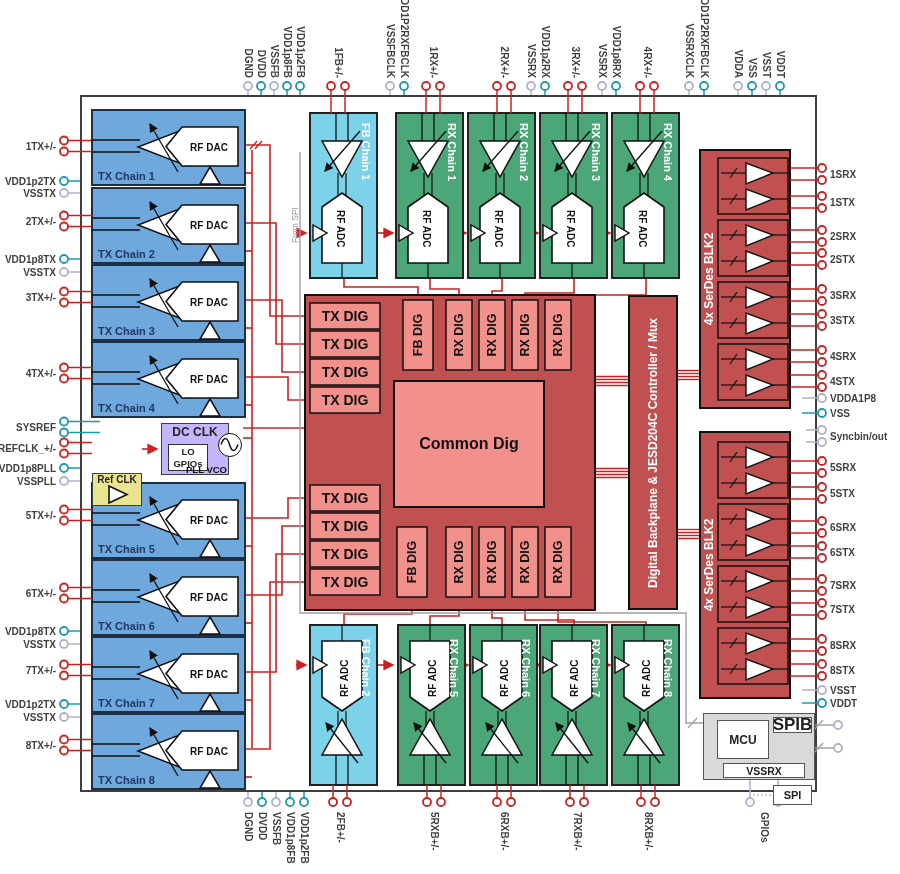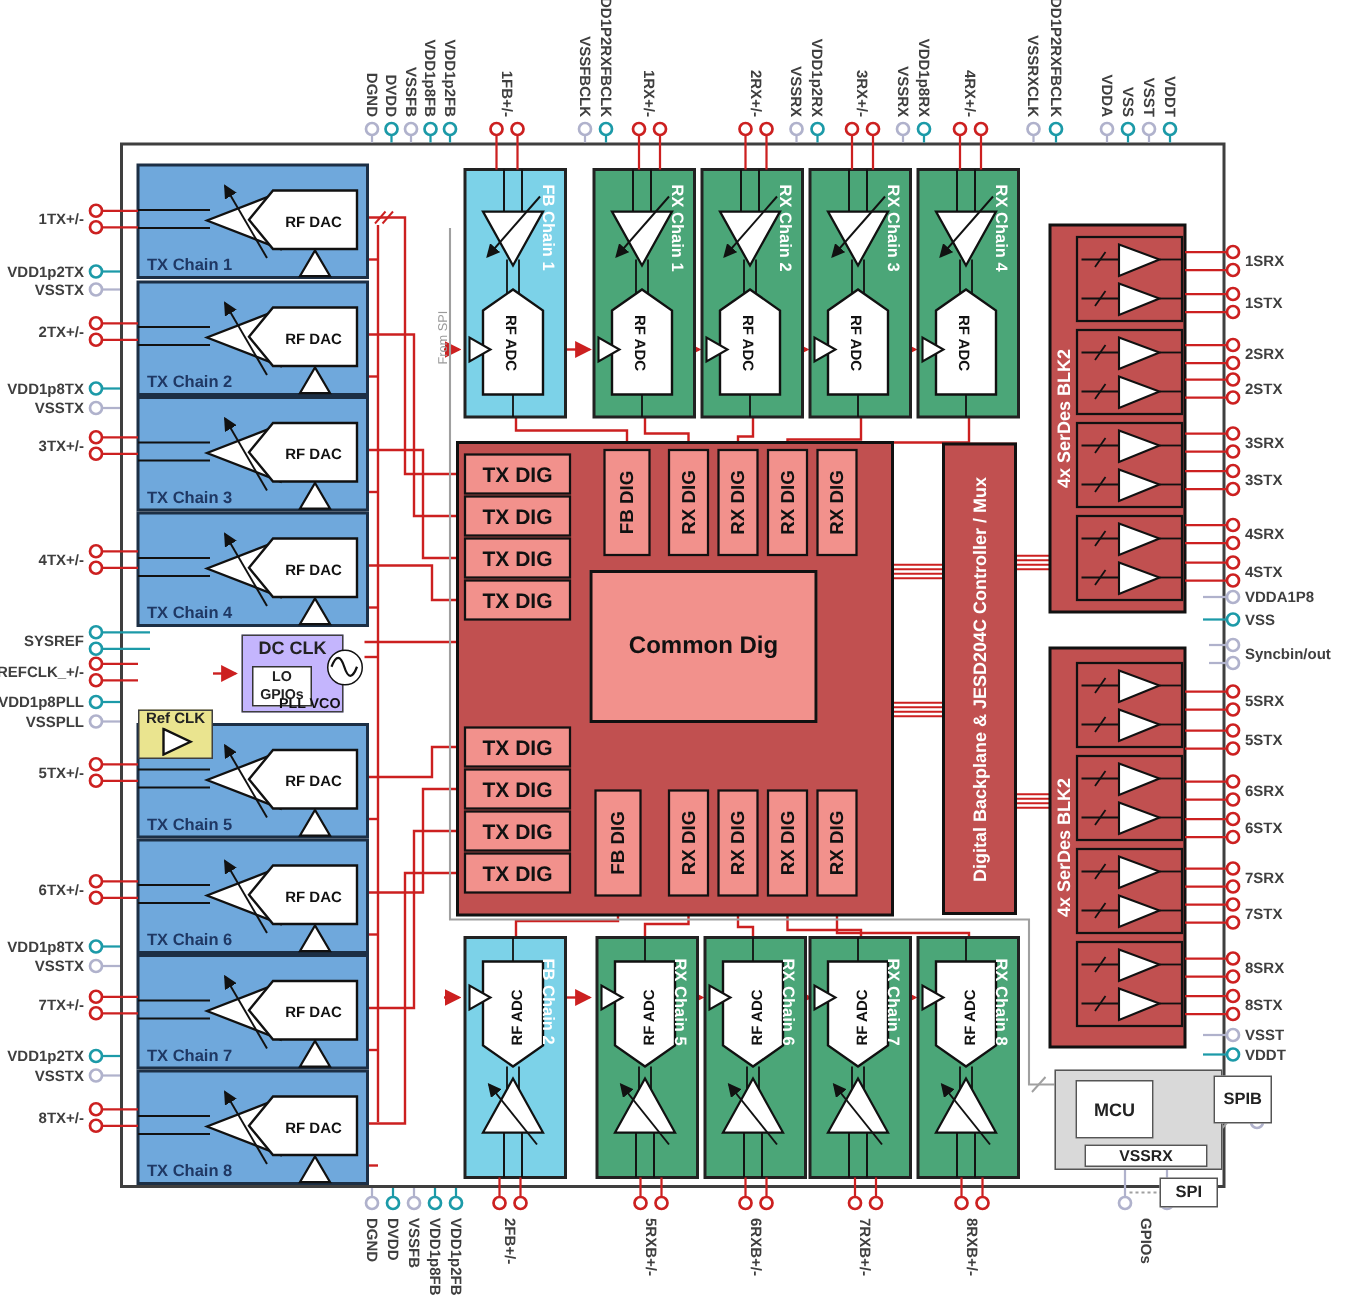--- a/index.html
+++ b/index.html
@@ -8,37 +8,37 @@
          font-family:"Liberation Sans",sans-serif;}
   #stage div{position:absolute;}
   .chip-border{left:80px;top:95px;width:737px;height:697px;border:2px solid #3f3f3f;}
   svg{position:absolute;left:0;top:0;}
   svg text{font-family:"Liberation Sans",sans-serif;}
   .vlabel{position:absolute;left:50%;top:50%;transform:translate(-50%,-50%) rotate(-90deg);
           white-space:nowrap;}
   .backplane{left:628px;top:295px;width:50px;height:315px;background:#c15050;
              border:2px solid #111;}
   .backplane .vlabel{color:#fff;font-size:12px;font-weight:bold;}
-  .common-dig{left:393px;top:380px;width:152px;height:102px;background:#f2918c;
+  .common-dig{left:393px;top:380px;width:152px;height:128px;background:#f2918c;
               border:2px solid #111;display:flex;align-items:center;justify-content:center;
               font-size:16px;font-weight:bold;color:#111;}
   .refclk{left:92px;top:433px;width:50px;height:33px;background:#eae48f;border:1.6px solid #3f3f3f;
           text-align:center;margin-top:40px;}
   .refclk .t{font-size:10px;font-weight:bold;color:#222;line-height:11px;}
   .dcclk{left:161px;top:423px;width:68px;height:52px;background:#c4b5fd;border:1.6px solid #3f3f3f;}
   .dcclk .t{font-size:12px;font-weight:bold;color:#222;text-align:center;margin-top:1px;}
   .lodist{left:6px;top:20px;width:40px;height:27px;background:#fff;border:1.5px solid #333;
           font-size:9.5px;font-weight:bold;color:#222;text-align:center;line-height:12px;padding-top:1px;}
   .osc{left:56px;top:9px;width:24px;height:24px;border:1.6px solid #111;border-radius:50%;background:#fff;}
   .pllvco{right:1px;bottom:-1px;font-size:9.5px;font-weight:bold;color:#111;}
   .mcu-outer{left:703px;top:713px;width:112px;height:67px;background:#d9d9d9;border:1.5px solid #555;}
   .mcu-box{background:#fff;border:1.5px solid #555;display:flex;align-items:center;
            justify-content:center;font-weight:bold;color:#222;}
   .mcu{left:13px;top:6px;width:52px;height:39px;font-size:12px;}
-  .spib{left:69px;top:3px;width:39px;height:32px;font-size:11px;margin-left:36px;}
+  .spib{left:69px;top:3px;width:39px;height:16px;font-size:17px;}
   .spi{left:69px;top:27px;width:39px;height:20px;font-size:11px;margin-top:44px;}
   .gpio{left:19px;top:49px;width:82px;height:15px;font-size:10.5px;}
   .fromspi{left:290px;top:243px;transform:rotate(-90deg);transform-origin:left top;
            font-size:8.5px;color:#9a9a9a;white-space:nowrap;}
 </style>
 </head>
 <body>
 
 <div id="stage">
   <div class="chip-border"></div>

